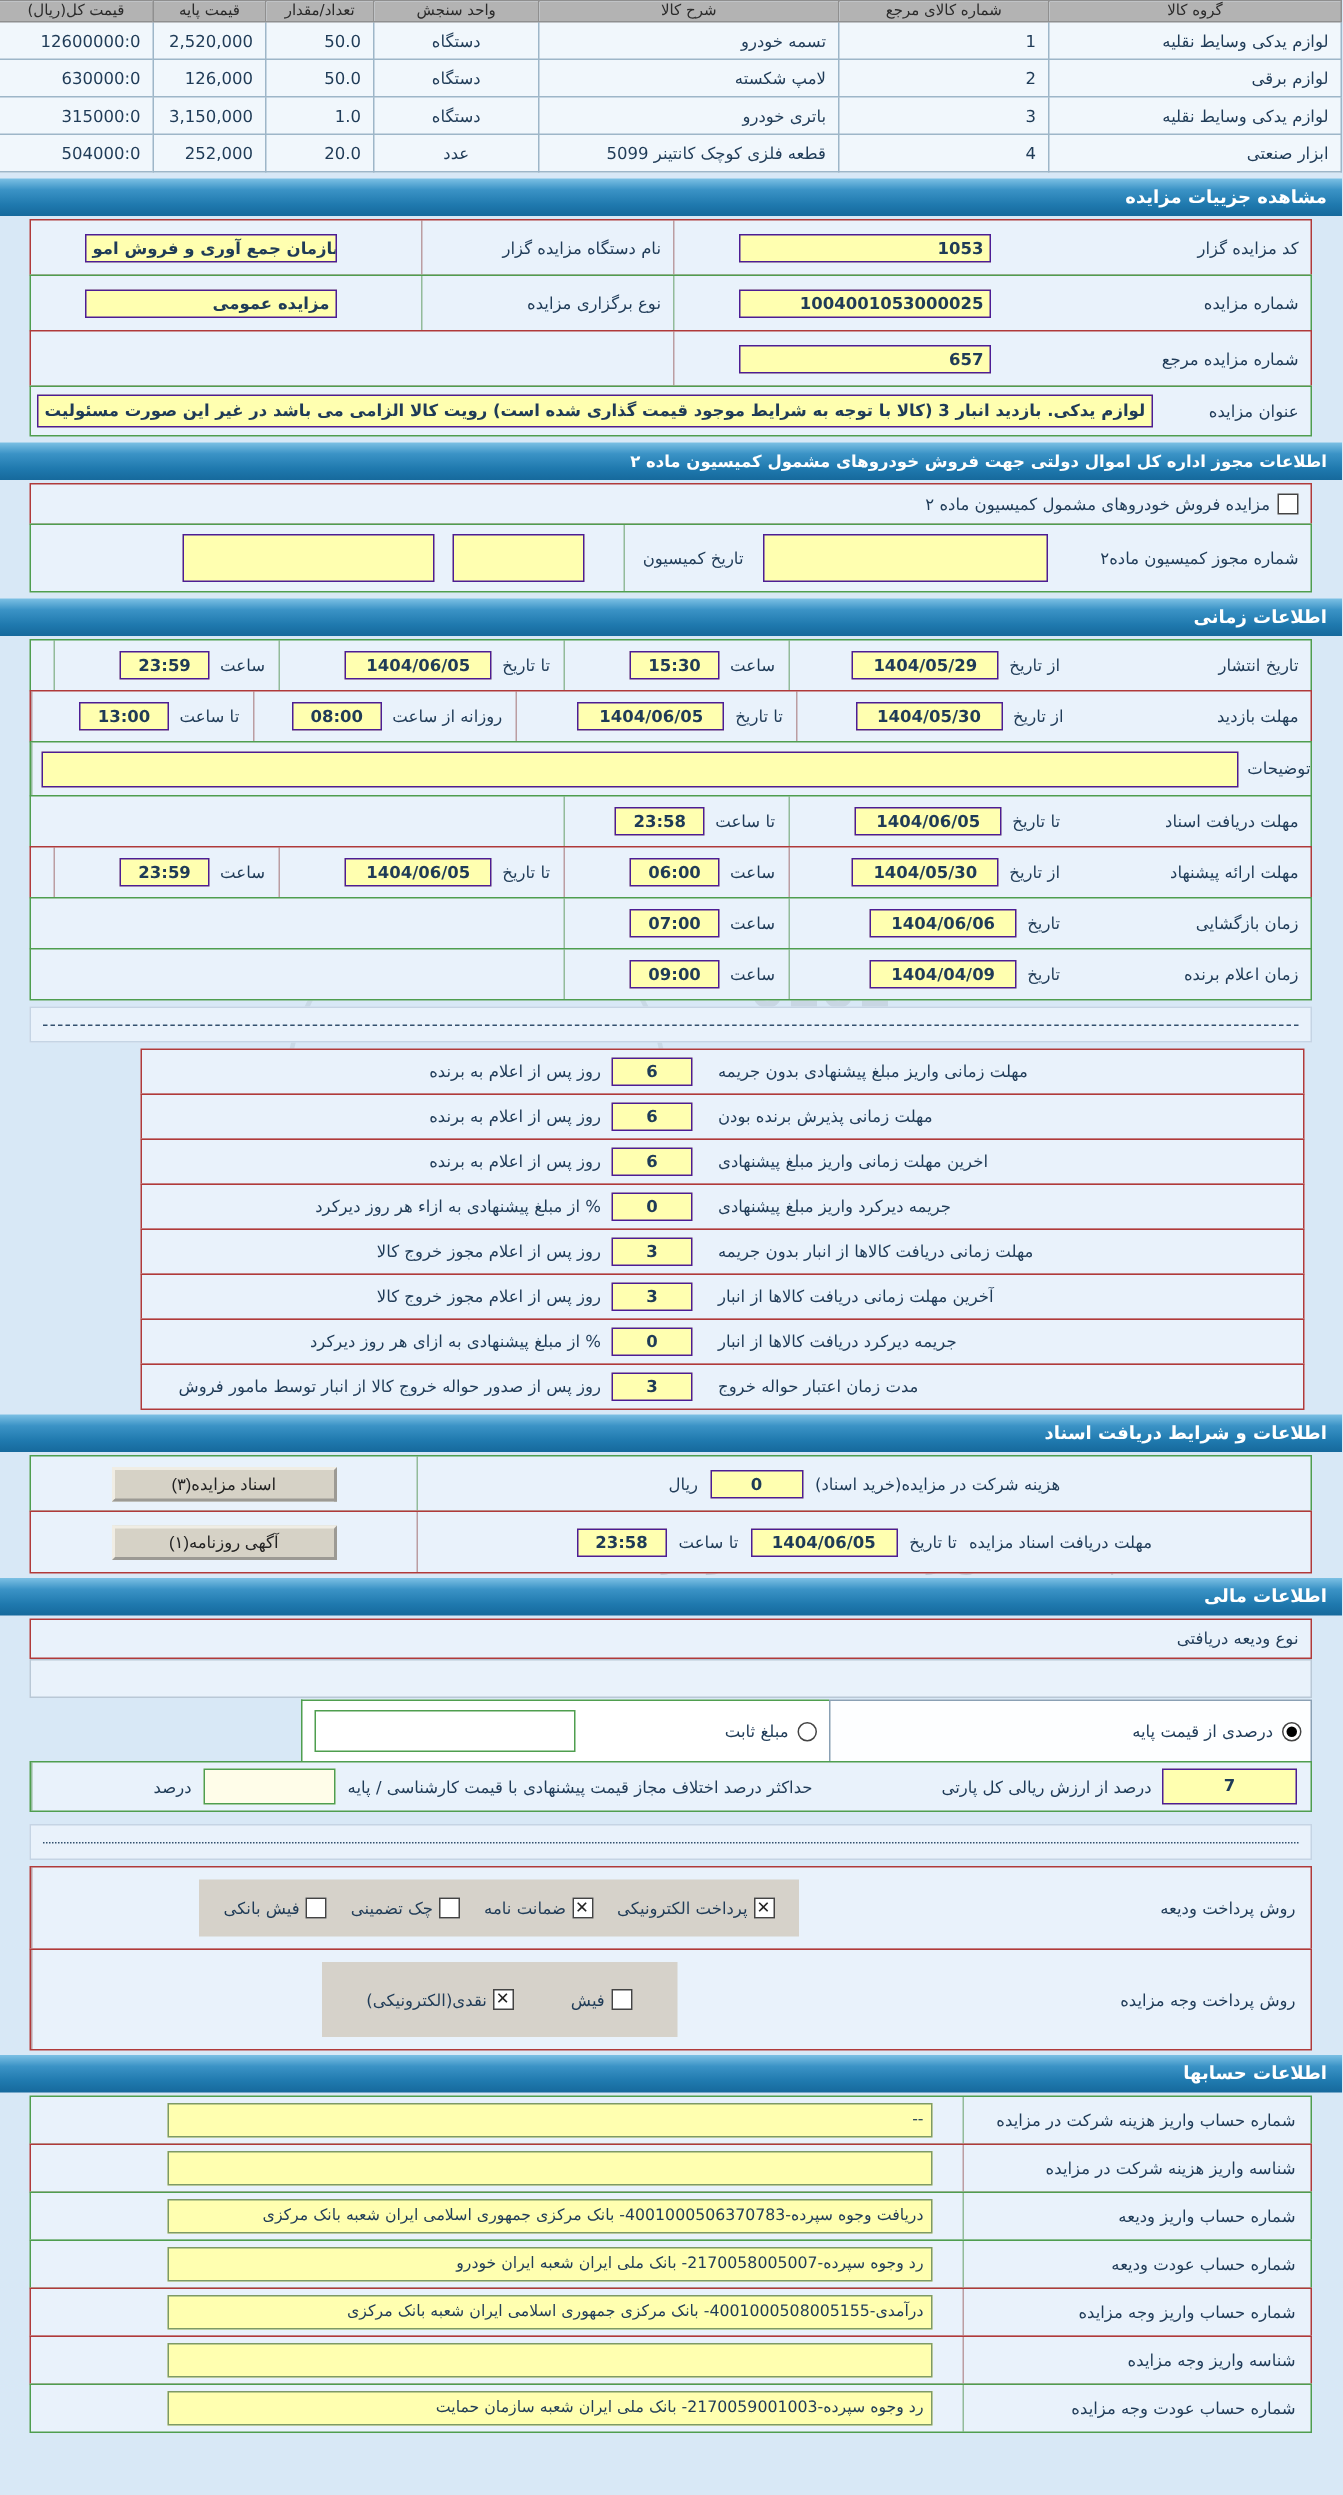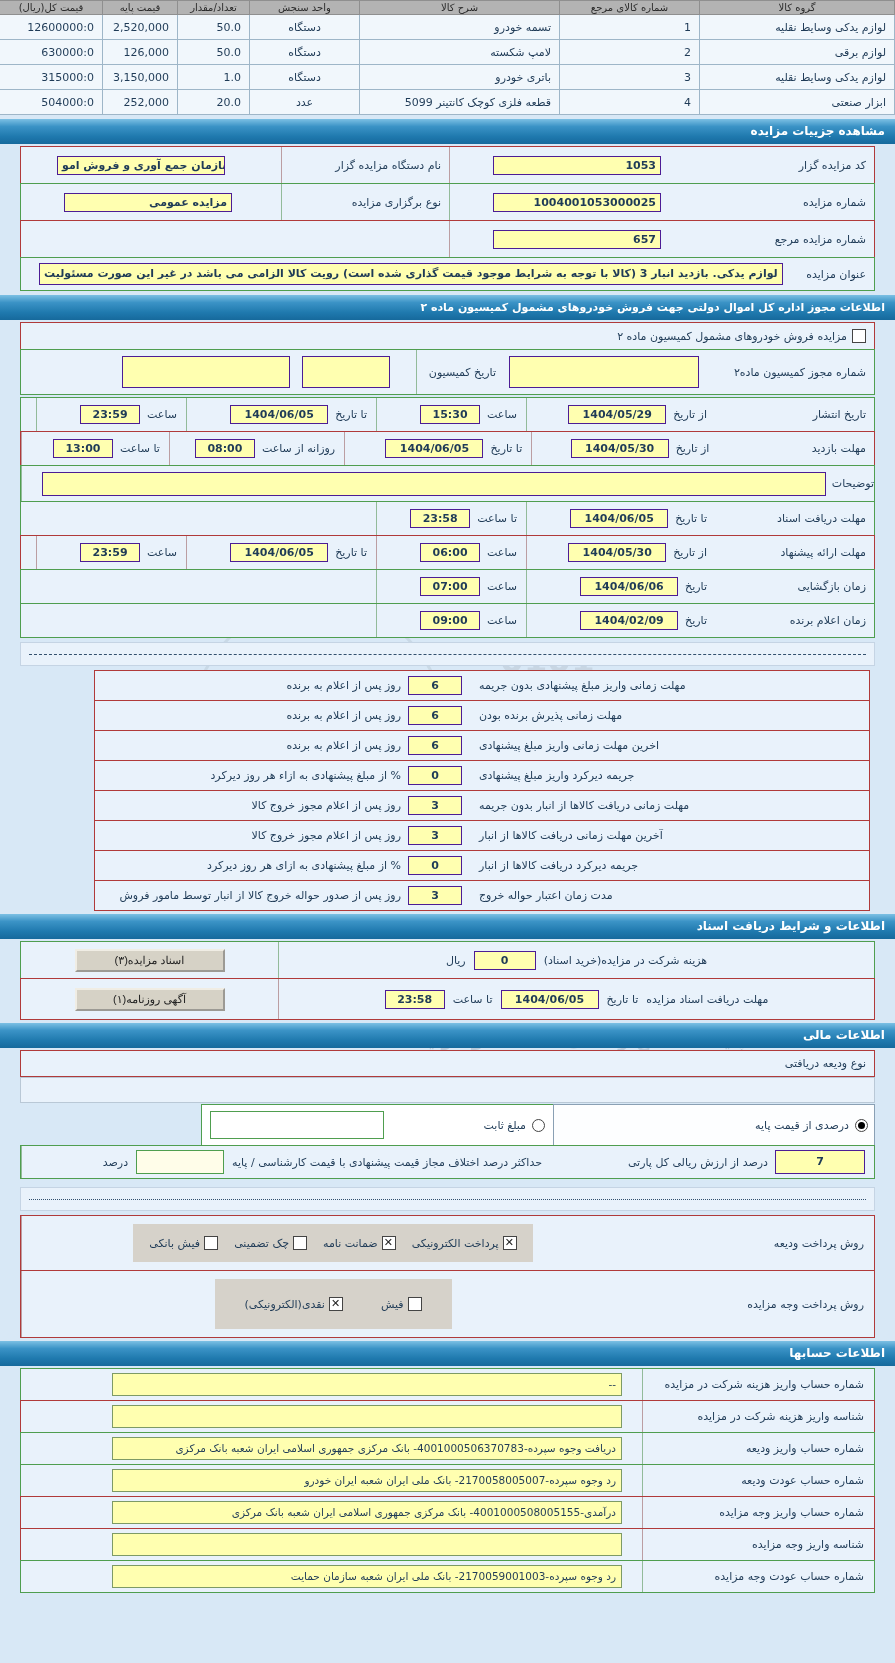--- a/index.html
+++ b/index.html
@@ -32,21 +32,21 @@
   .b-red{border-color:#b03a3a;}
   .b-green{border-color:#4f9e4f;}
   .cell{display:flex;align-items:center;height:100%;box-sizing:border-box;}
   .lbl{padding:0 8px;white-space:nowrap;overflow:hidden;margin-left:20px;}
   .divL{border-left:1px solid rgba(150,90,90,.55);}
   .b-green .divL{border-left-color:rgba(90,150,90,.6);}
   .fill{flex:1;}
 
   .ybox{background:#ffffb0;border:1px solid #4c1d95;height:17px;line-height:17px;padding:0 4px;display:inline-block;
         text-align:center;direction:ltr;white-space:nowrap;overflow:hidden;box-sizing:content-box;font-weight:bold;}
-  .ybox.rtl{direction:rtl;text-align:right;margin-left:14px;}
+  .ybox.rtl{direction:rtl;text-align:right;}
   .bx-date{width:88px;}
   .bx-time{width:50px;}
   .bx-num{width:44px;}
   .bx-wide{width:158px;text-align:right;}
   .bx-tall{height:30px;line-height:30px;}
 
   
   .drow{height:36px;}
   .drow .val{justify-content:center;}
   .trow{height:33px;}
@@ -230,20 +230,21 @@
     <div class="cell lbl divL" style="width:88px">تاریخ کمیسیون</div>
     <div class="cell" style="width:100px;justify-content:center">
         <span class="ybox bx-tall" style="width:78px"></span>
       </div>
     <div class="cell" style="width:180px;justify-content:center">
         <span class="ybox bx-tall" style="width:158px"></span>
       </div>
     <div class="cell fill"></div>
   </div>
 
+  <div class="sec">اطلاعات زمانی</div>
 
   <div class="frow trow b-green first">
     <div class="cell tlbl">تاریخ انتشار</div>
     <div class="cell pair pr-d divL">
         <span>از تاریخ</span>
         <span class="ybox bx-date">1404/05/29</span>
       </div>
     <div class="cell pair pr-t divL">
         <span>ساعت</span>
         <span class="ybox bx-time">15:30</span>
@@ -325,21 +326,21 @@
     <div class="cell pair pr-t divL">
         <span>ساعت</span>
         <span class="ybox bx-time">07:00</span>
       </div>
     <div class="cell fill"></div>
   </div>
   <div class="frow trow b-green">
     <div class="cell tlbl">زمان اعلام برنده</div>
     <div class="cell pair pr-d divL">
         <span>تاریخ</span>
-        <span class="ybox bx-date">1404/02/09</span>
+        <span class="ybox bx-date">1404/04/09</span>
       </div>
     <div class="cell pair pr-t divL">
         <span>ساعت</span>
         <span class="ybox bx-time">09:00</span>
       </div>
     <div class="cell fill"></div>
   </div>
 
   <div class="dashed"></div>
 

